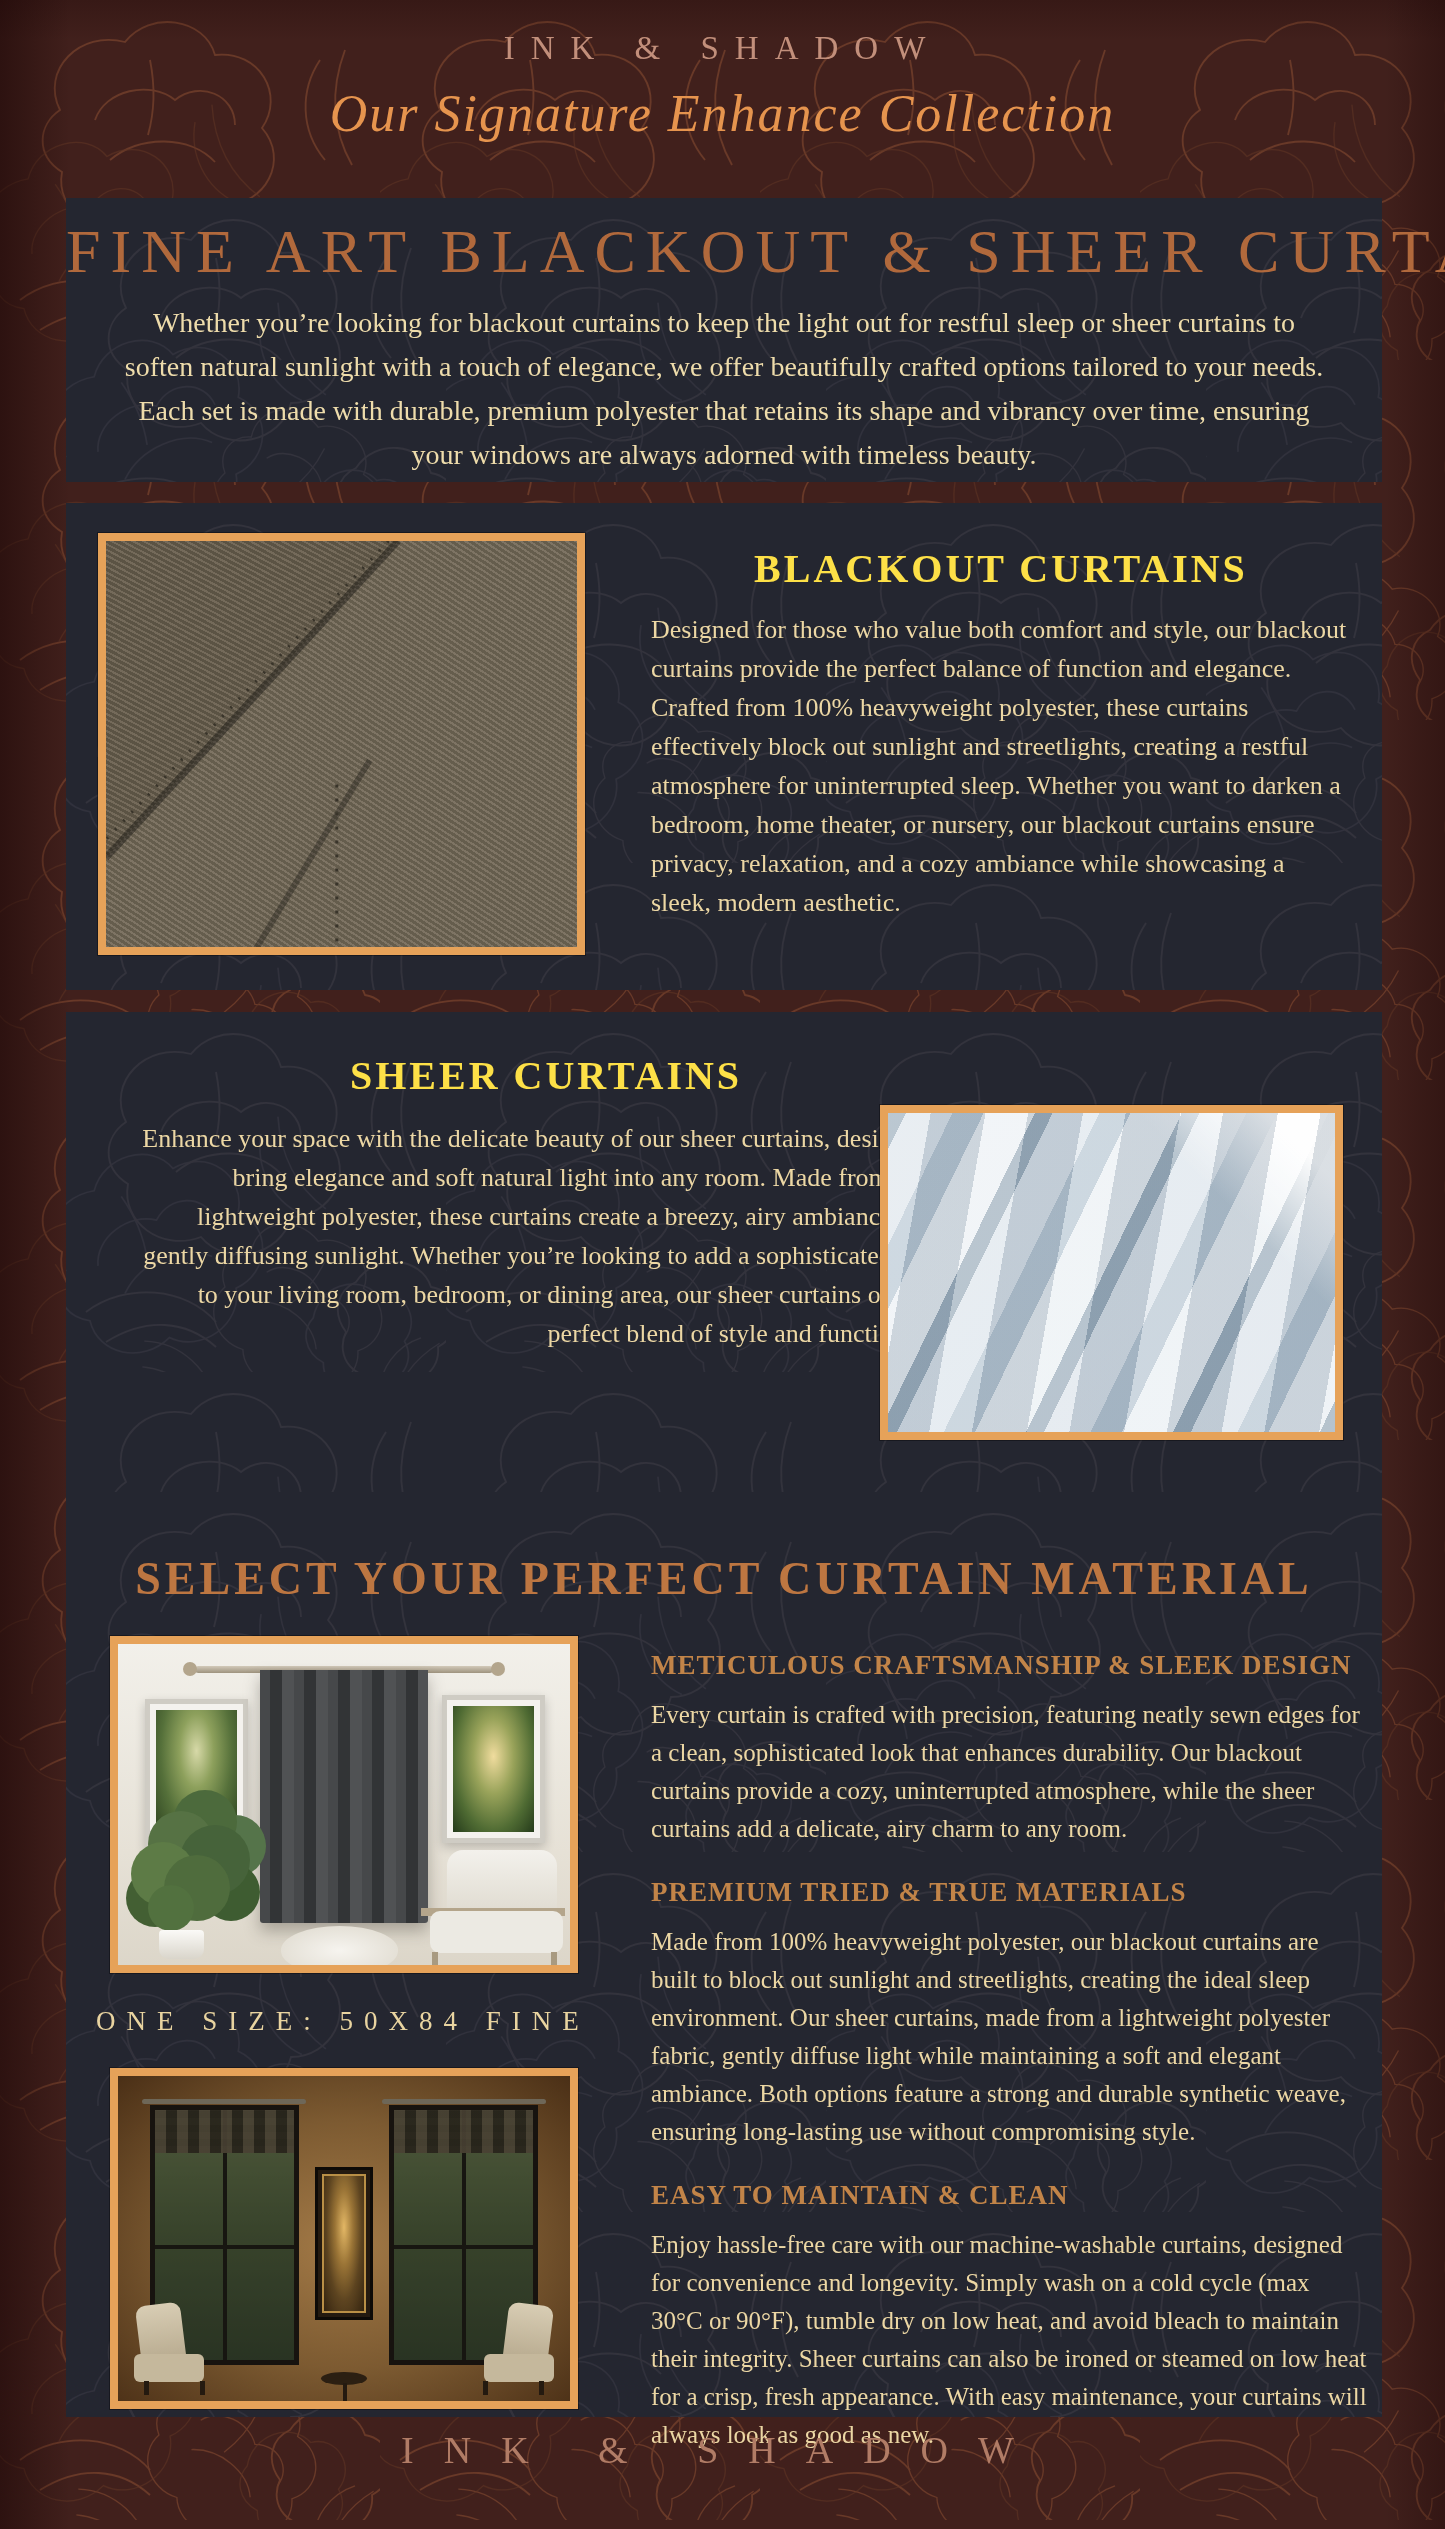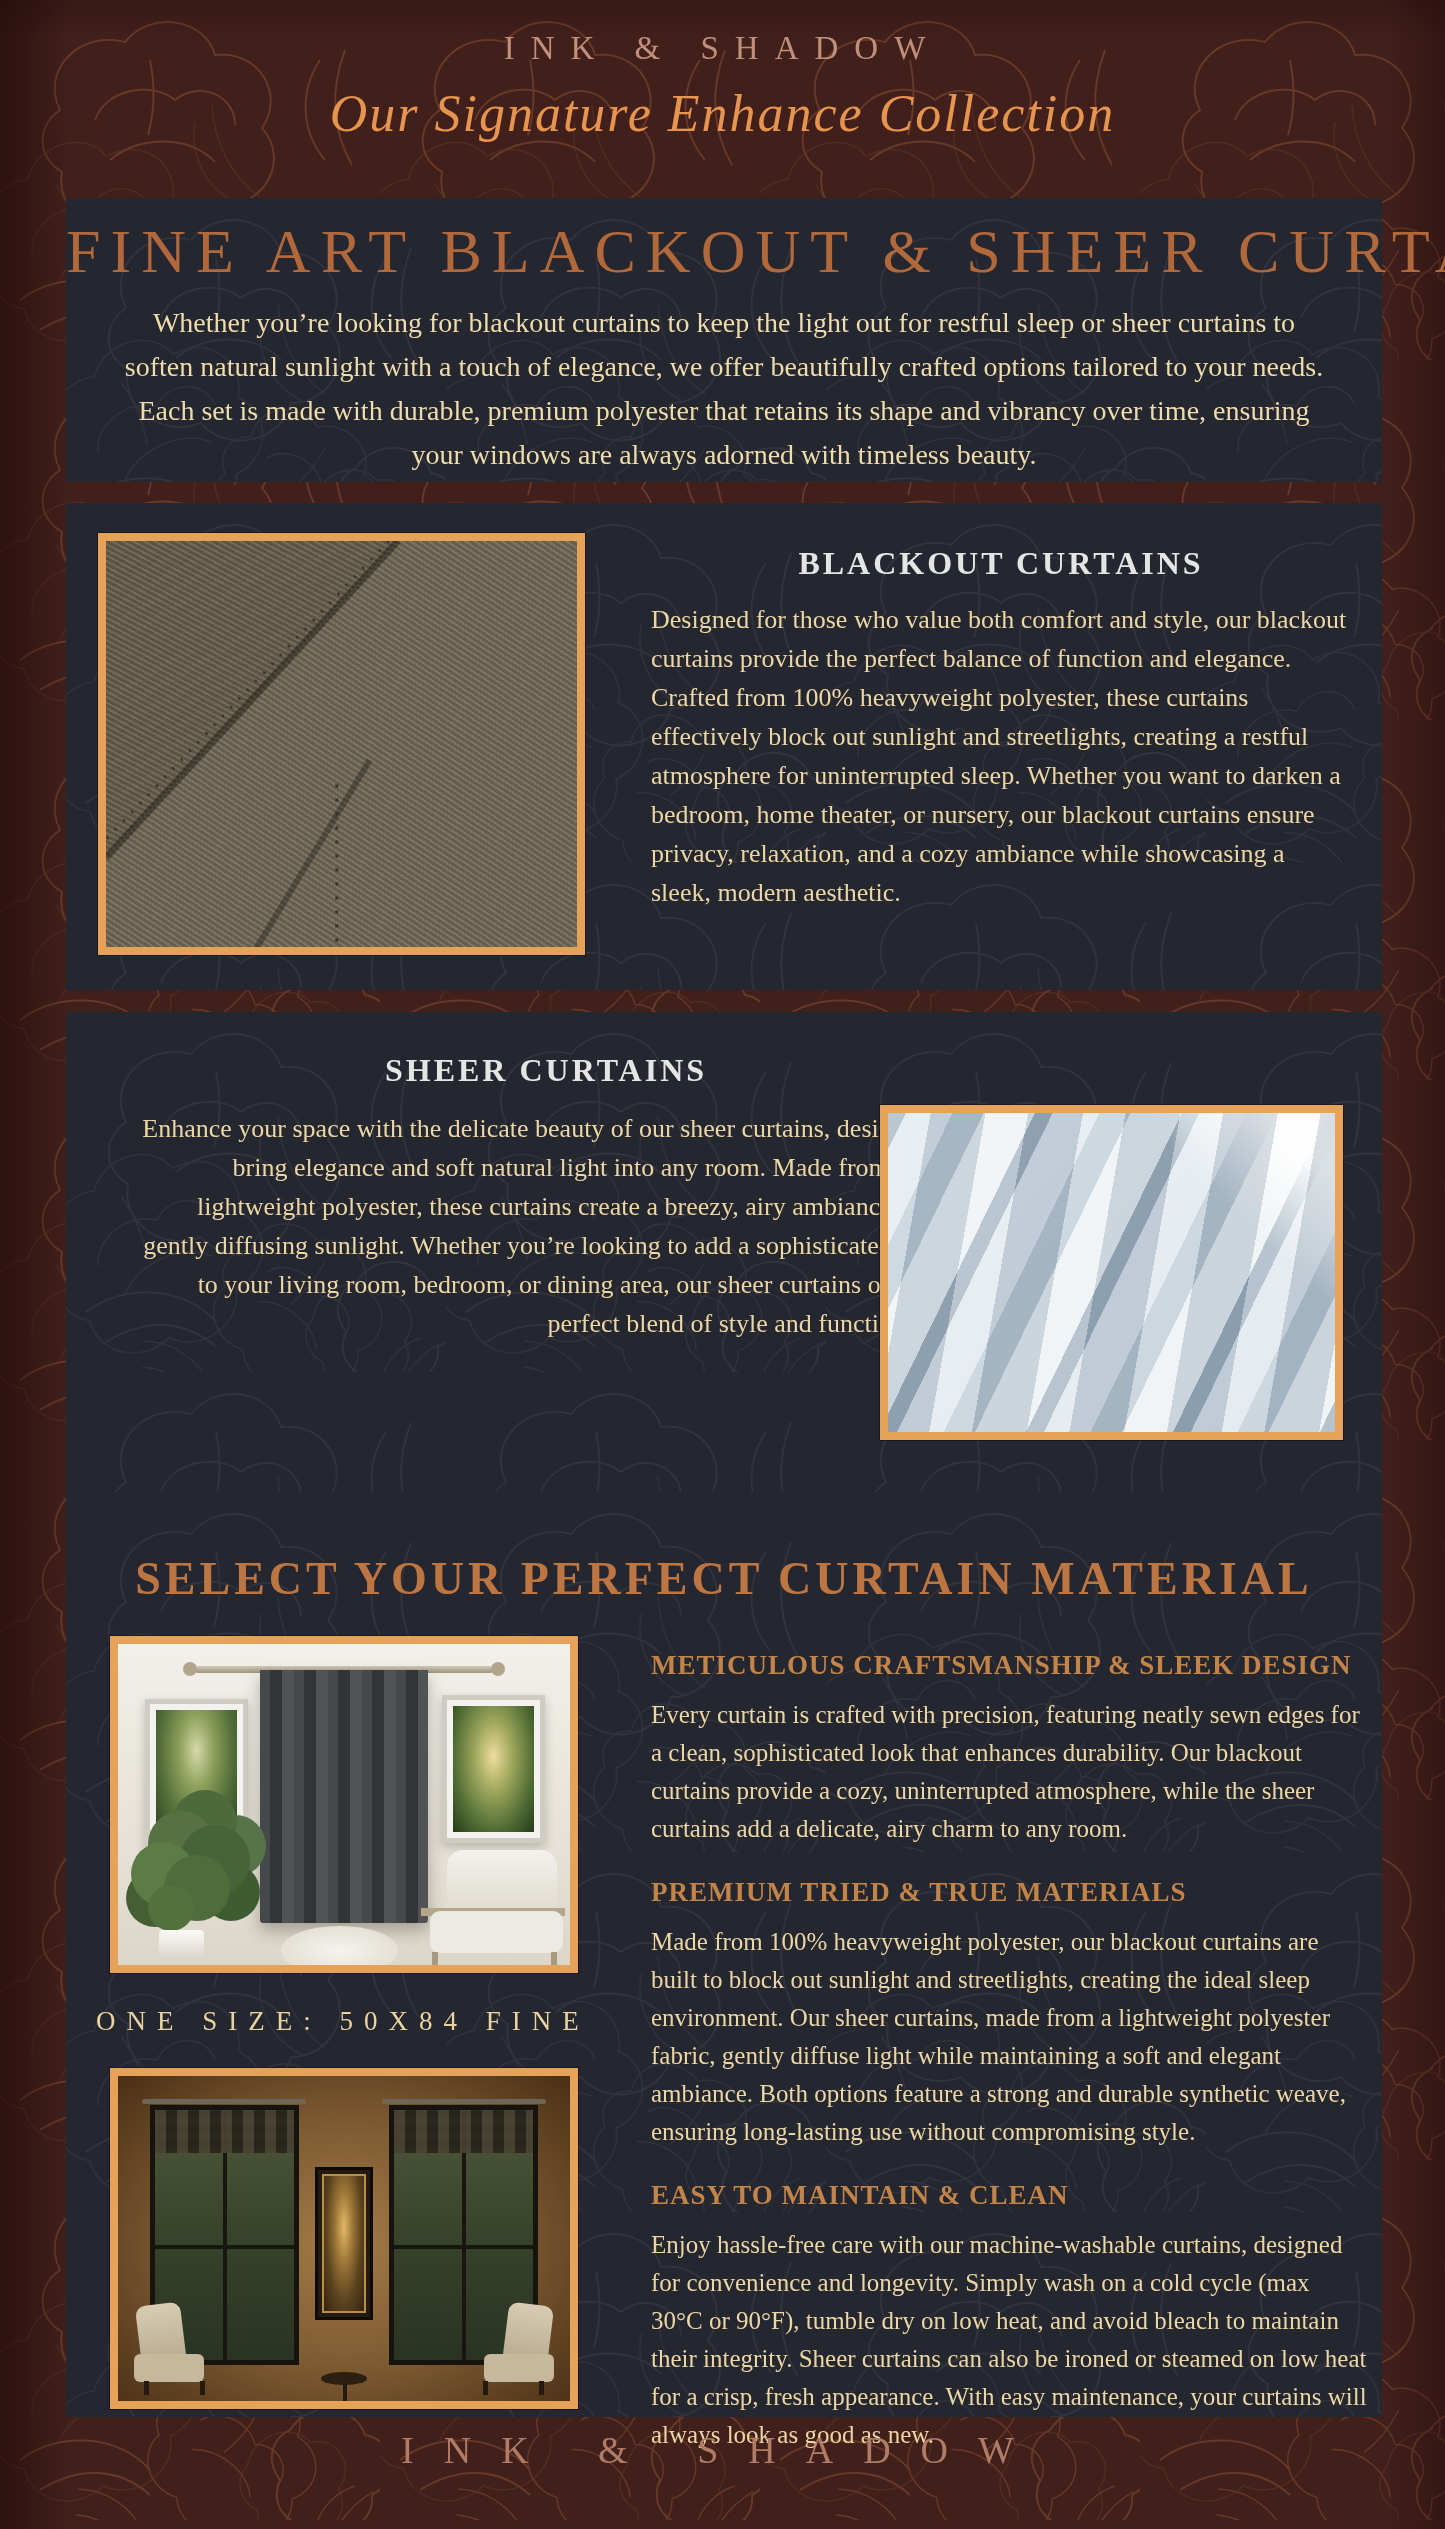--- a/index.html
+++ b/index.html
@@ -58,21 +58,21 @@
     position:absolute; border:8px solid #e6a259; background:#6b6255;
     box-shadow:0 0 0 1px rgba(0,0,0,.35);
   }
   .frame-blackout{left:32px; top:30px; width:471px; height:406px;}
   .frame-sheer{left:814px; top:93px; width:447px; height:319px;}
   .frame-room1{left:44px; top:116px; width:452px; height:321px;}
   .frame-room2{left:44px; top:548px; width:452px; height:325px;}
   .photo{position:relative; width:100%; height:100%; overflow:hidden;}
 
   .sec-title{
-    color:#e5e5e5; font-weight:700; font-size:32px; letter-spacing:3px;
+    color:#fde047; font-weight:700; font-size:40px; letter-spacing:3px;
     text-align:center; white-space:nowrap;
   }
   .col-blackout{position:absolute; left:585px; top:42px; width:700px;}
   .col-blackout .body{margin-top:18px; text-align:left;}
   .col-sheer{position:absolute; left:70px; top:40px; width:820px;}
   .col-sheer .body{margin-top:20px; text-align:right;}
   .body{
     color:#ecd7a4; font-size:26px; line-height:39px;
   }
 

